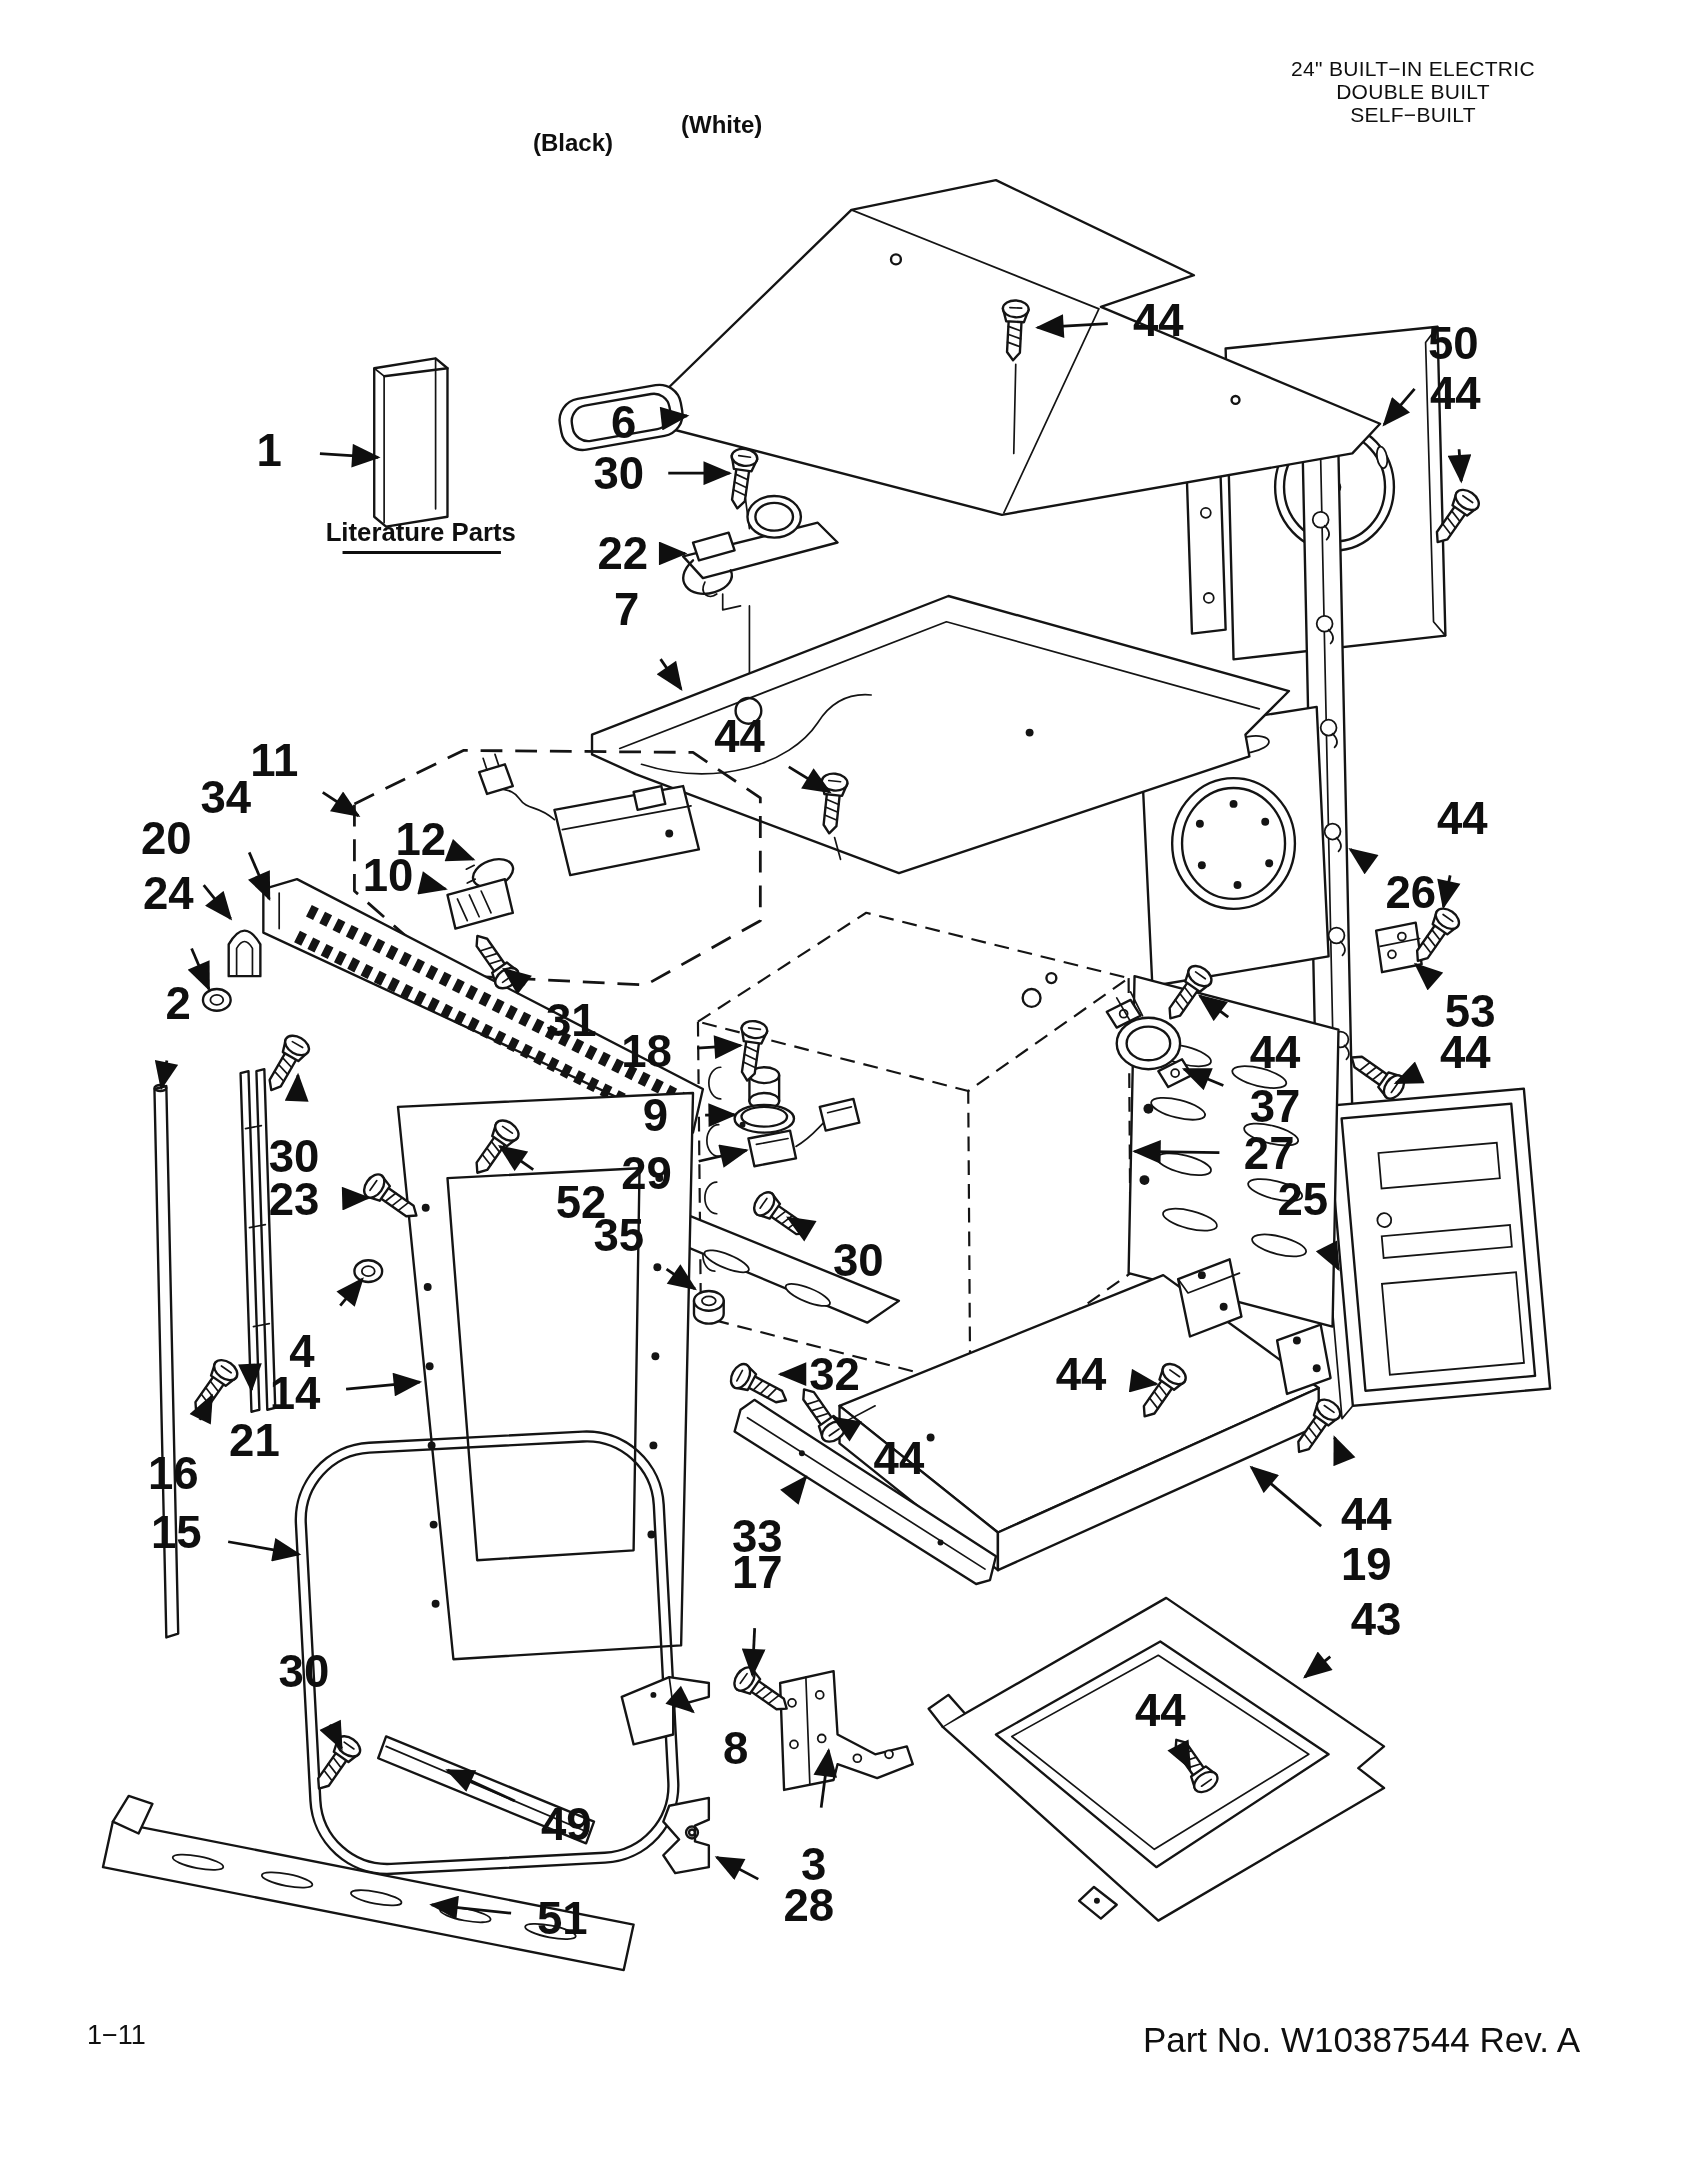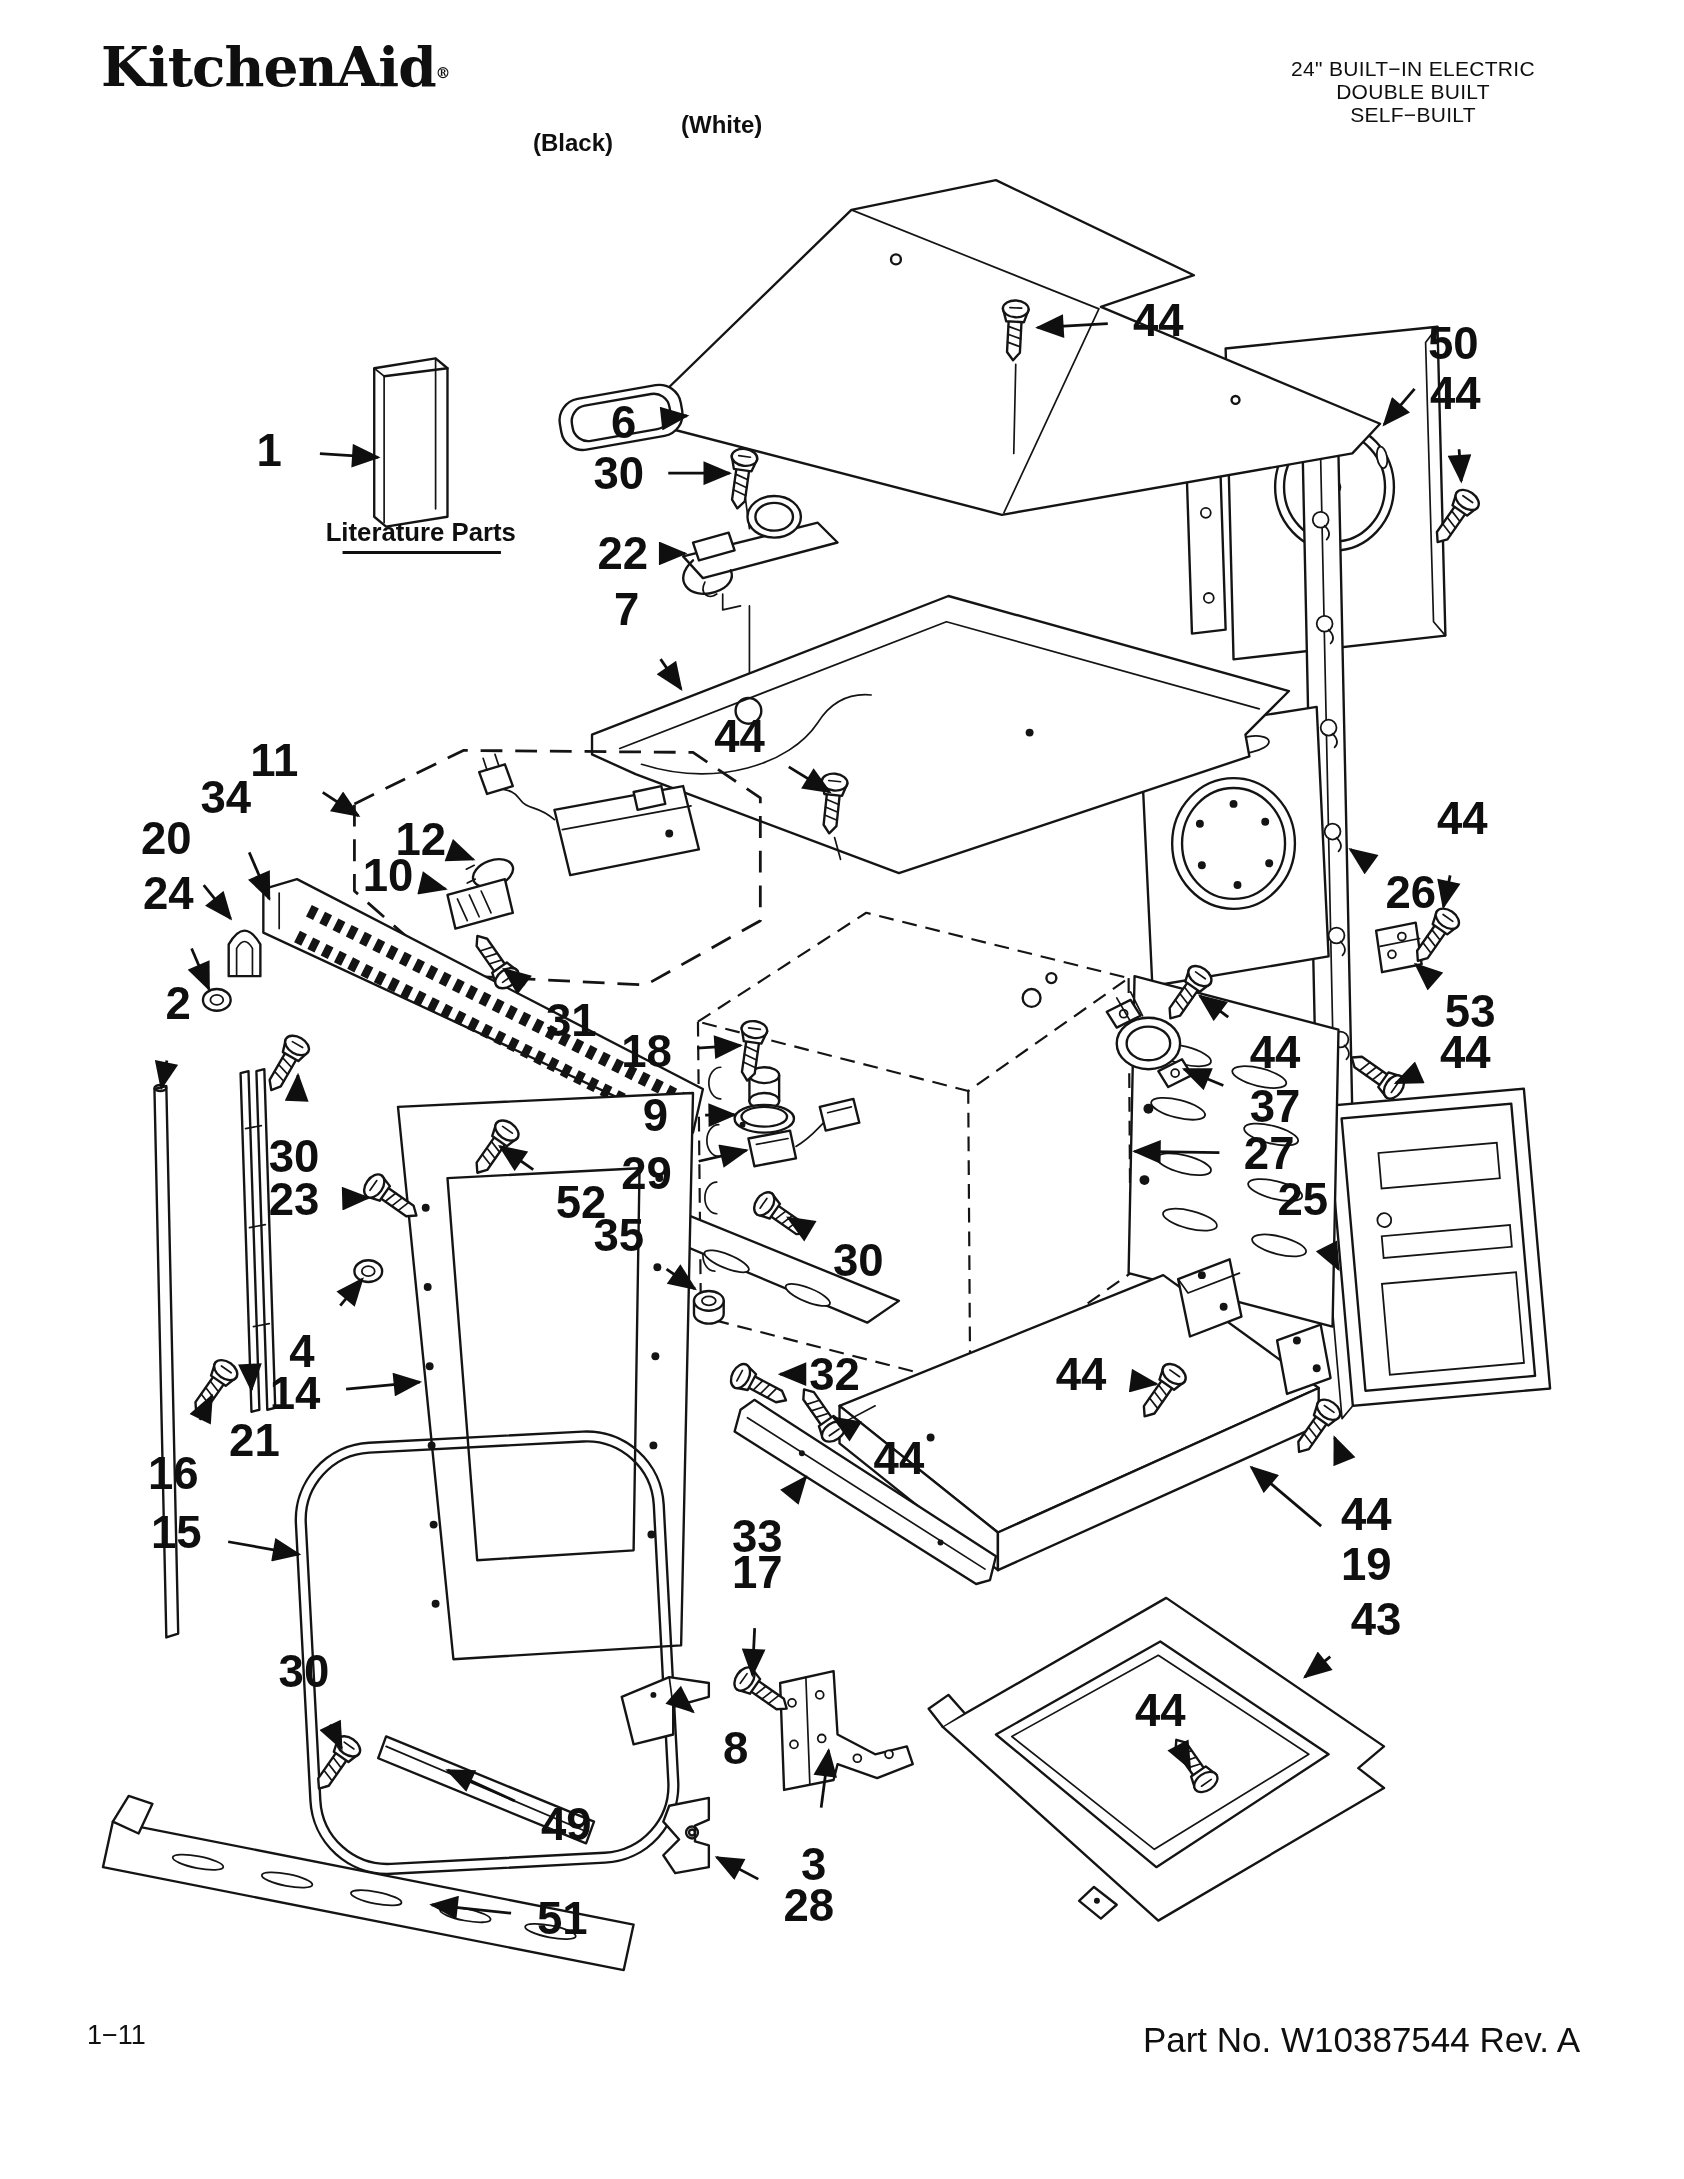--- a/index.html
+++ b/index.html
@@ -30,21 +30,20 @@
            fill:#0f0f0f;text-anchor:middle;dominant-baseline:central;}
   .leader{stroke:#0f0f0f;stroke-width:2.8;fill:none;}
   .lit{font-family:"Liberation Sans",sans-serif;font-weight:bold;font-size:26px;
        fill:#0f0f0f;text-anchor:middle;}
 </style>
 </head>
 <body>
 
 <div class="sheet">
 
-  <div class="hdr-logo"><span>KitchenAid</span><sup>®</sup></div>
   <div class="hdr-colors">
     <span class="b">(Black)</span>
     <span class="w">(White)</span>
   </div>
   <div class="hdr-right">
     <div>24" BUILT−IN ELECTRIC</div>
     <div>DOUBLE BUILT</div>
     <div>SELF−BUILT</div>
   </div>
 

